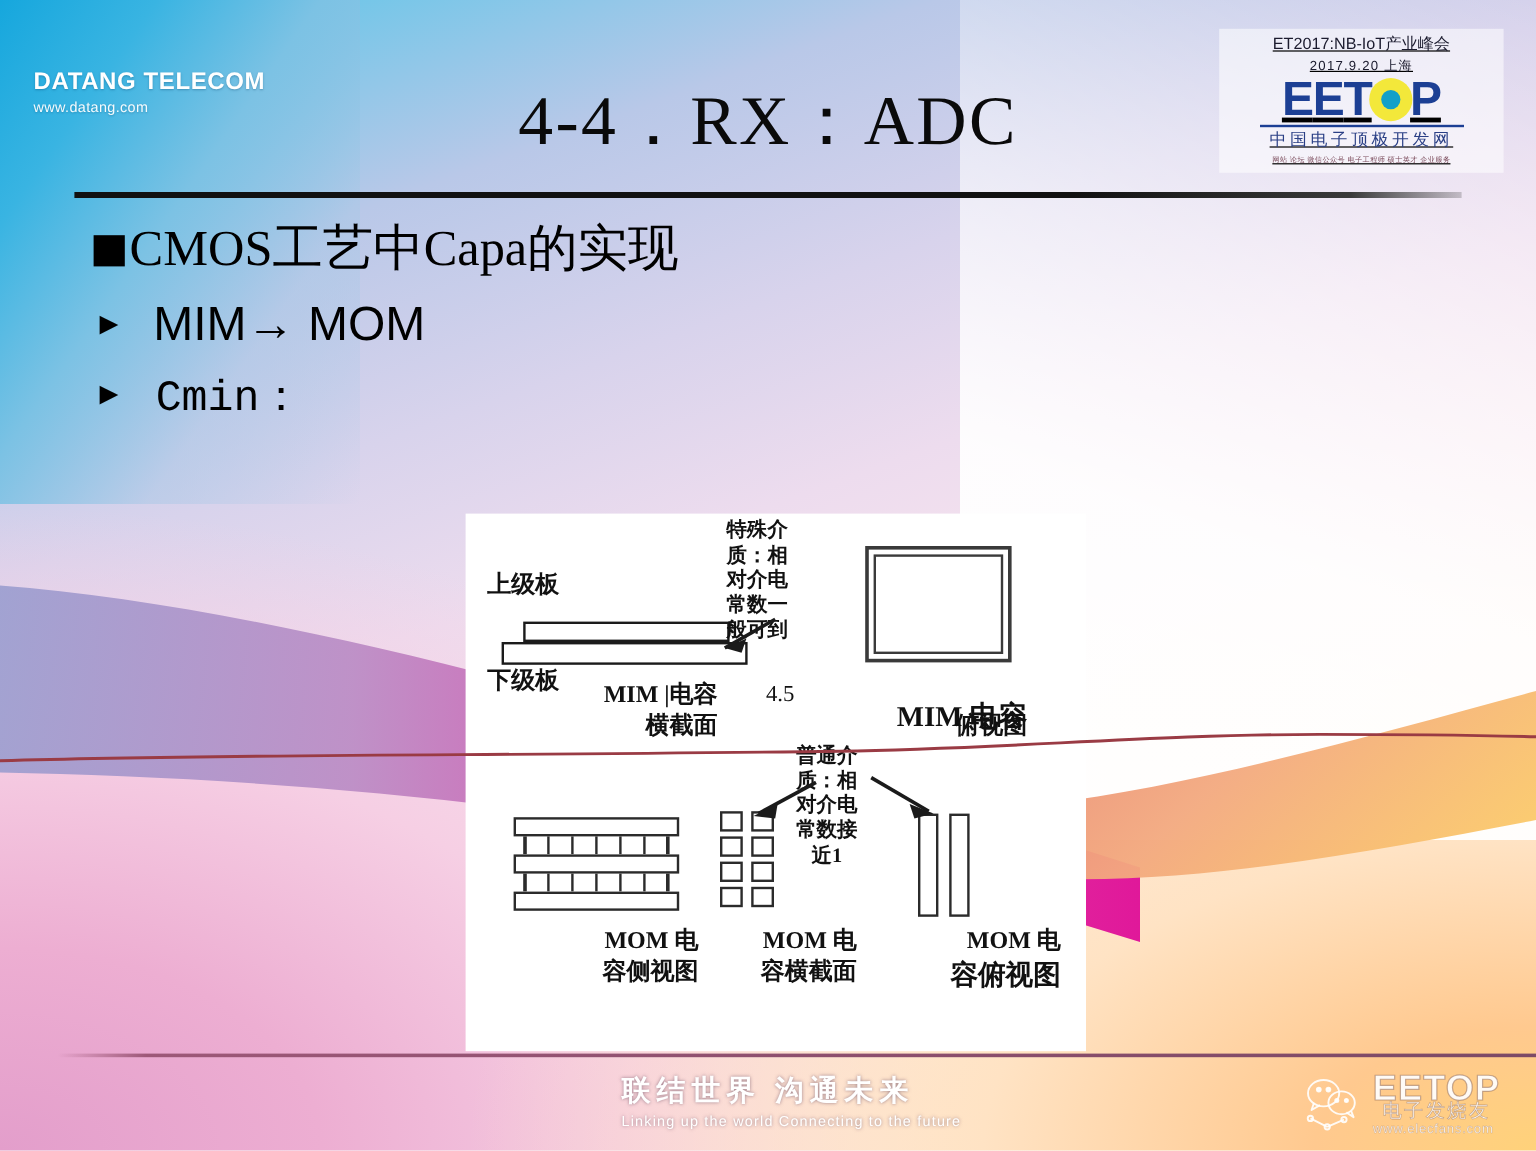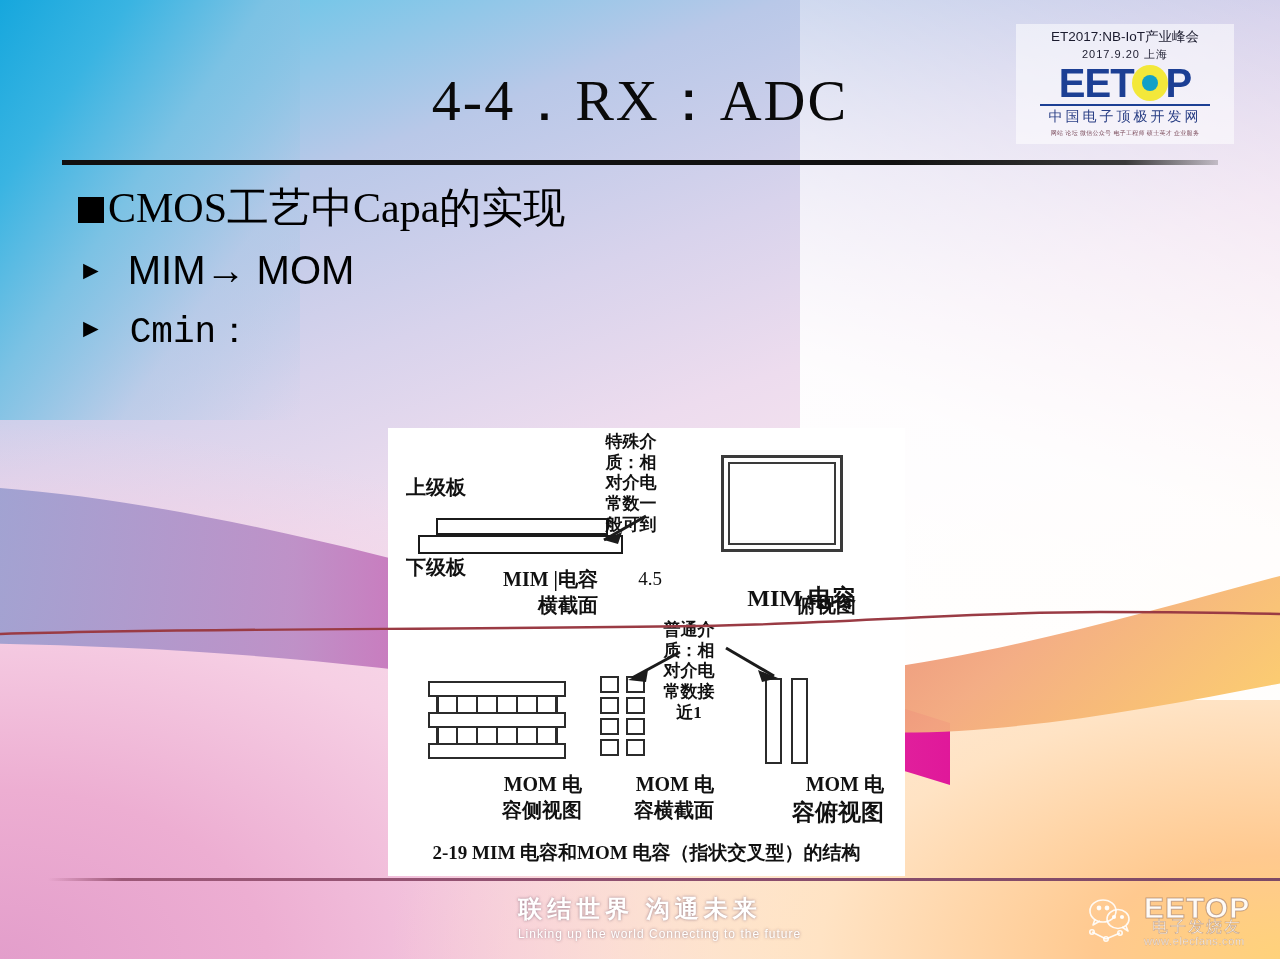--- a/index.html
+++ b/index.html
@@ -49,24 +49,24 @@
     position:absolute;left:0;right:0;top:72px;text-align:center;
     font-family:"Liberation Serif","DejaVu Serif",serif;
     font-size:58px;color:#0a0a0a;letter-spacing:2px;line-height:1;
   }
   .rule{
     position:absolute;left:62px;top:160px;width:1156px;height:5px;
     background:linear-gradient(90deg,#111 0%,#111 72%,#3a3a3a 92%,rgba(60,60,60,.25) 100%);
   }
   
   .eetop-logo{
-    position:absolute;left:1016px;top:24px;width:218px;height:120px;
+    position:absolute;left:1016px;top:24px;width:237px;height:120px;
     background:rgba(255,255,255,.55);
     display:flex;flex-direction:column;align-items:center;justify-content:flex-start;
-    padding-top:4px;box-sizing:border-box;
+    padding-top:4px;box-sizing:border-box;text-decoration:underline;
   }
   .eetop-logo .l1{font-size:13.5px;color:#1b1b2e;letter-spacing:0px;white-space:nowrap;}
   .eetop-logo .l2{font-size:11px;color:#1b1b2e;margin-top:1px;letter-spacing:1px;}
   .eetop-word{
     display:flex;align-items:center;justify-content:center;
     font-size:40px;font-weight:bold;color:#1c3f94;line-height:1;margin-top:1px;letter-spacing:-1px;
     position:relative;
   }
   .eetop-word .oring{
     position:relative;display:inline-block;width:36px;height:36px;margin:0 -2px;
@@ -190,20 +190,24 @@
         <linearGradient id="gorg" x1="0" y1="0" x2="1" y2="0.4">
           <stop offset="0%" stop-color="#e98a74" stop-opacity="0.95"></stop>
           <stop offset="45%" stop-color="#f3a97f" stop-opacity="0.95"></stop>
           <stop offset="100%" stop-color="#fbc96a" stop-opacity="0.95"></stop>
         </linearGradient>
       </defs>
       <path d="M0,110 C150,92 330,36 470,0 L470,112 C330,138 150,178 0,172 Z" fill="url(#gorg)"></path>
     </svg>
   </div>
 
+  <div class="datang">
+    <div class="t1">DATANG TELECOM</div>
+    <div class="t2">www.datang.com</div>
+  </div>
 
   <div class="title">4-4．RX：ADC</div>
   <div class="rule"></div>
 
   <div class="eetop-logo">
     <div class="l1">ET2017:NB-IoT产业峰会</div>
     <div class="l2">2017.9.20  上海</div>
     <div class="eetop-word">
       <span>E</span>
       <span>E</span>
@@ -311,21 +315,20 @@
           <b></b>
         </div>
       <div class="cap" style="left:336px;top:345px;width:160px;font-size:20px;font-weight:bold;">MOM 电</div>
       <div class="cap" style="left:336px;top:371px;width:160px;font-size:23px;font-weight:bold;">容俯视图</div>
 
       <svg class="arrow" style="left:330px;top:214px;" width="70" height="44" viewBox="0 0 70 44">
         <line x1="8" y1="6" x2="56" y2="34" stroke="#1b1b1b" stroke-width="3"></line>
         <polygon points="60,36 40,28 44,40" fill="#1b1b1b"></polygon>
       </svg>
 
-      <div class="fig-caption">2-19 MIM 电容和MOM 电容（指状交叉型）的结构</div>
     </div>
   </div>
 
   <svg class="redline" viewBox="0 0 1280 50" preserveAspectRatio="none">
     <path d="M0,34 C200,28 420,30 700,26 C840,24 960,12 1100,12 C1180,12 1240,13 1280,14" fill="none" stroke="#9a3b44" stroke-width="2.4"></path>
   </svg>
 
   <div class="bottomrule"></div>
 
   <div class="slogan">

